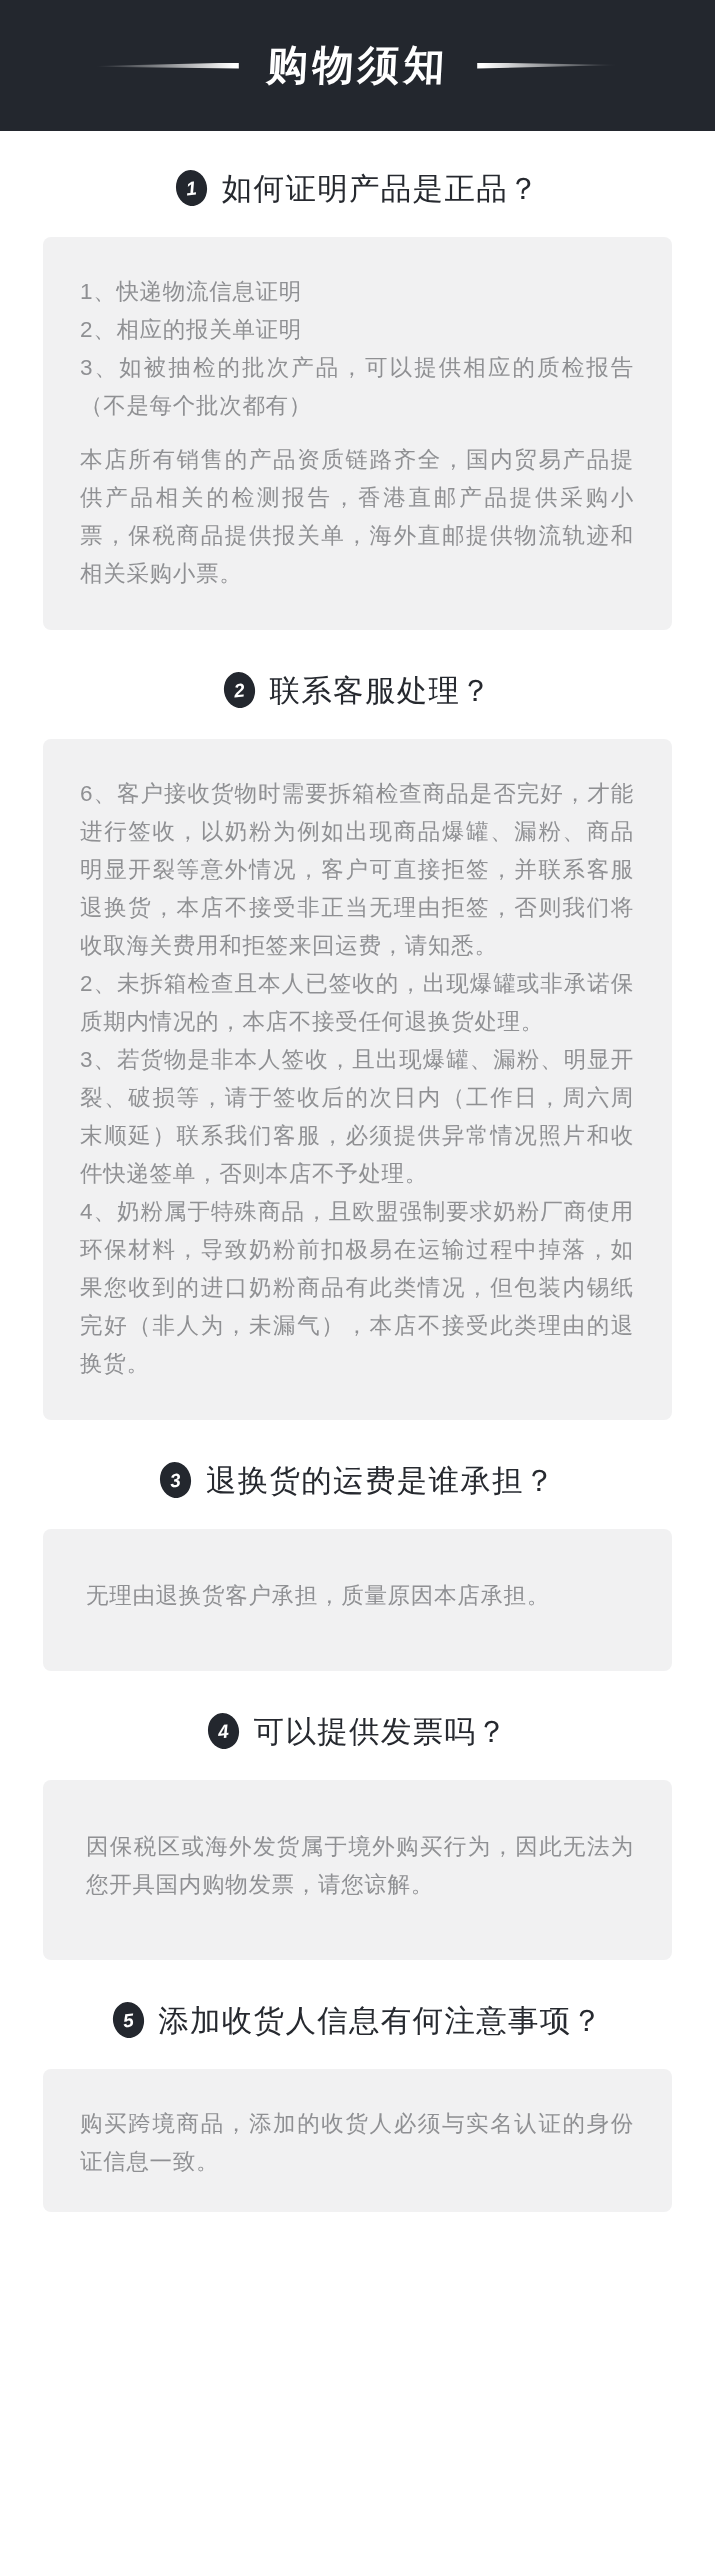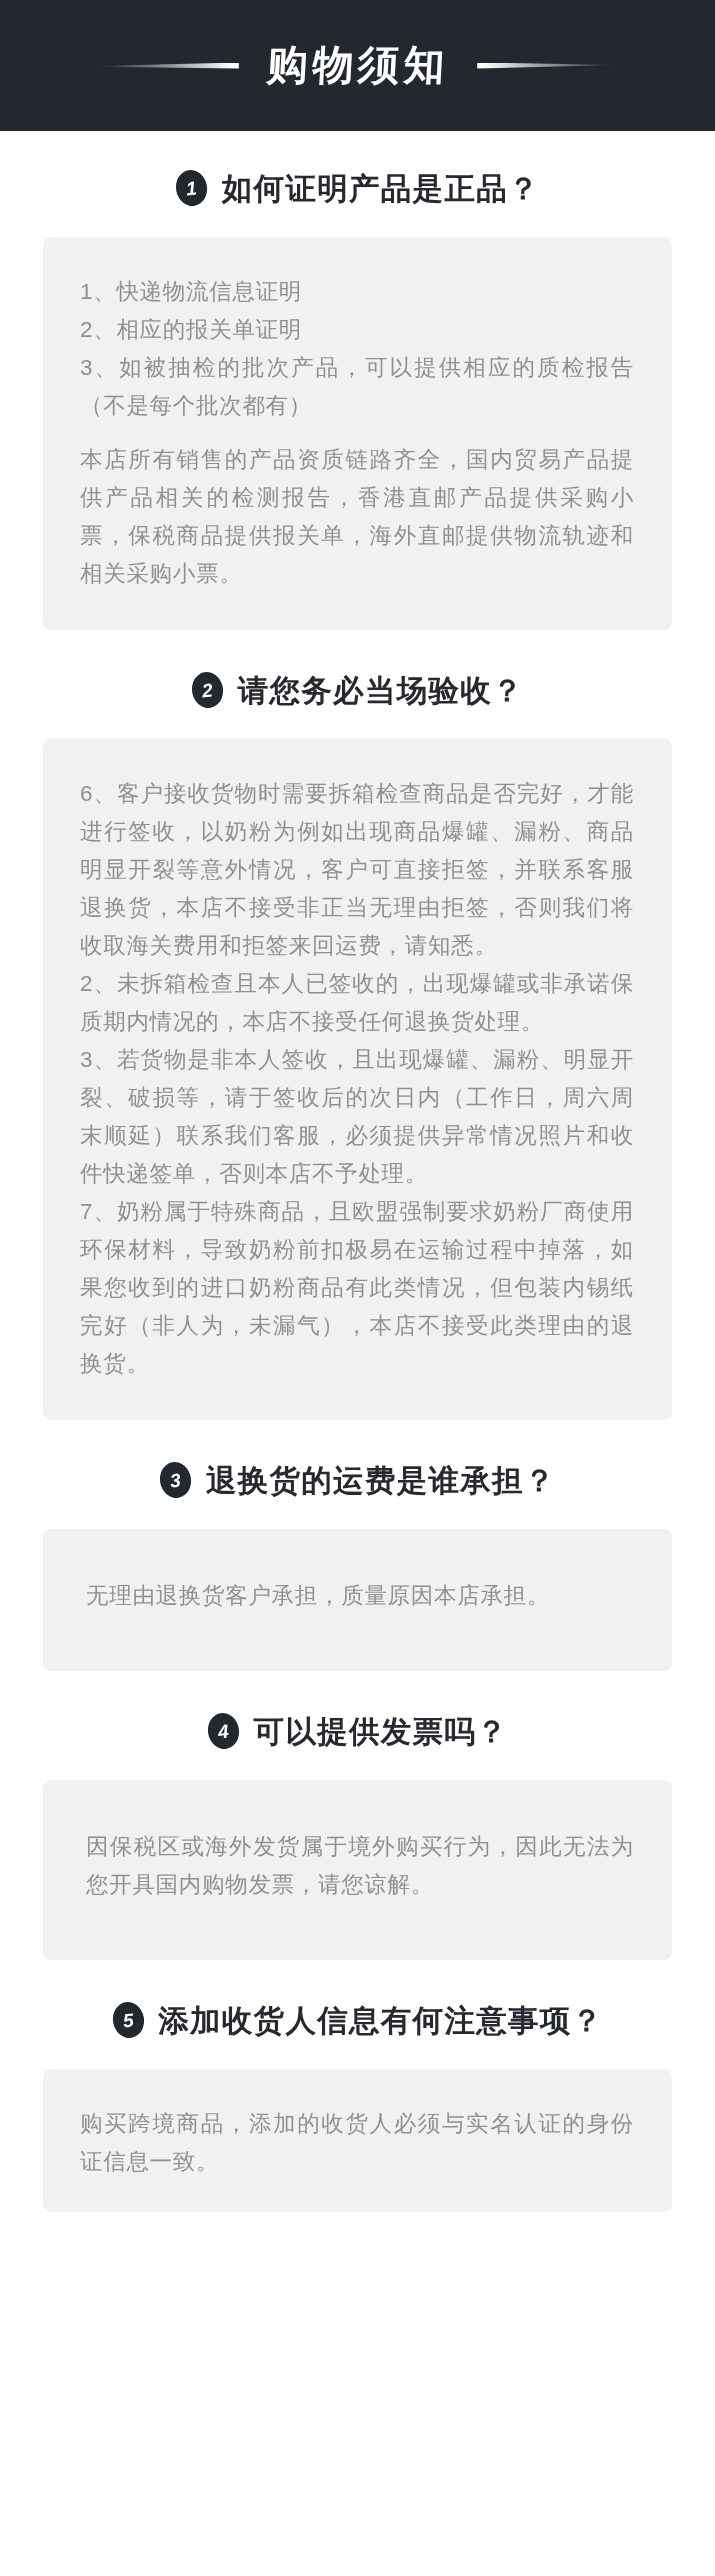--- a/index.html
+++ b/index.html
@@ -56,21 +56,21 @@
   .badge{
     width:31px;height:36px;background:var(--badge_bg);border-radius:50%;
     display:flex;align-items:center;justify-content:center;
     transform:rotate(-10deg);margin-right:14.6px;flex:none;
   }
   .badge-num{
     color:var(--badge_text);font-size:19px;font-weight:bold;font-style:italic;
     transform:rotate(4deg);line-height:1;
   }
   .q-title{
-    font-size:30.5px;font-weight:700;color:var(--heading_text);
+    font-size:30.5px;font-weight:400;color:var(--heading_text);
     letter-spacing:1.3px;line-height:40px;white-space:nowrap;
   }
   
   .card{
     margin:0 43px;width:629px;background:var(--card_bg);
     padding:36px 38px 37px 37px;border-radius:8px;
   }
   .card .block + .block{margin-top:16px;}
   .line{
     font-size:22.5px;line-height:38px;color:var(--body_text);
@@ -108,28 +108,28 @@
       <p class="line">本店所有销售的产品资质链路齐全，国内贸易产品提供产品相关的检测报告，香港直邮产品提供采购小票，保税商品提供报关单，海外直邮提供物流轨迹和相关采购小票。</p>
     </div>
   </div>
 </section>
 
 <section class="qa">
   <div class="q-head">
     <span class="badge">
         <span class="badge-num">2</span>
       </span>
-    <h2 class="q-title">请您务必当场验收？</h2>
+    <h2 class="q-title">联系客服处理？</h2>
   </div>
   <div class="card">
     <div class="block">
       <p class="line">6、客户接收货物时需要拆箱检查商品是否完好，才能进行签收，以奶粉为例如出现商品爆罐、漏粉、商品明显开裂等意外情况，客户可直接拒签，并联系客服退换货，本店不接受非正当无理由拒签，否则我们将收取海关费用和拒签来回运费，请知悉。</p>
       <p class="line">2、未拆箱检查且本人已签收的，出现爆罐或非承诺保质期内情况的，本店不接受任何退换货处理。</p>
       <p class="line">3、若货物是非本人签收，且出现爆罐、漏粉、明显开裂、破损等，请于签收后的次日内（工作日，周六周末顺延）联系我们客服，必须提供异常情况照片和收件快递签单，否则本店不予处理。</p>
-      <p class="line">7、奶粉属于特殊商品，且欧盟强制要求奶粉厂商使用环保材料，导致奶粉前扣极易在运输过程中掉落，如果您收到的进口奶粉商品有此类情况，但包装内锡纸完好（非人为，未漏气），本店不接受此类理由的退换货。</p>
+      <p class="line">4、奶粉属于特殊商品，且欧盟强制要求奶粉厂商使用环保材料，导致奶粉前扣极易在运输过程中掉落，如果您收到的进口奶粉商品有此类情况，但包装内锡纸完好（非人为，未漏气），本店不接受此类理由的退换货。</p>
     </div>
   </div>
 </section>
 
 <section class="qa">
   <div class="q-head">
     <span class="badge">
         <span class="badge-num">3</span>
       </span>
     <h2 class="q-title">退换货的运费是谁承担？</h2>

